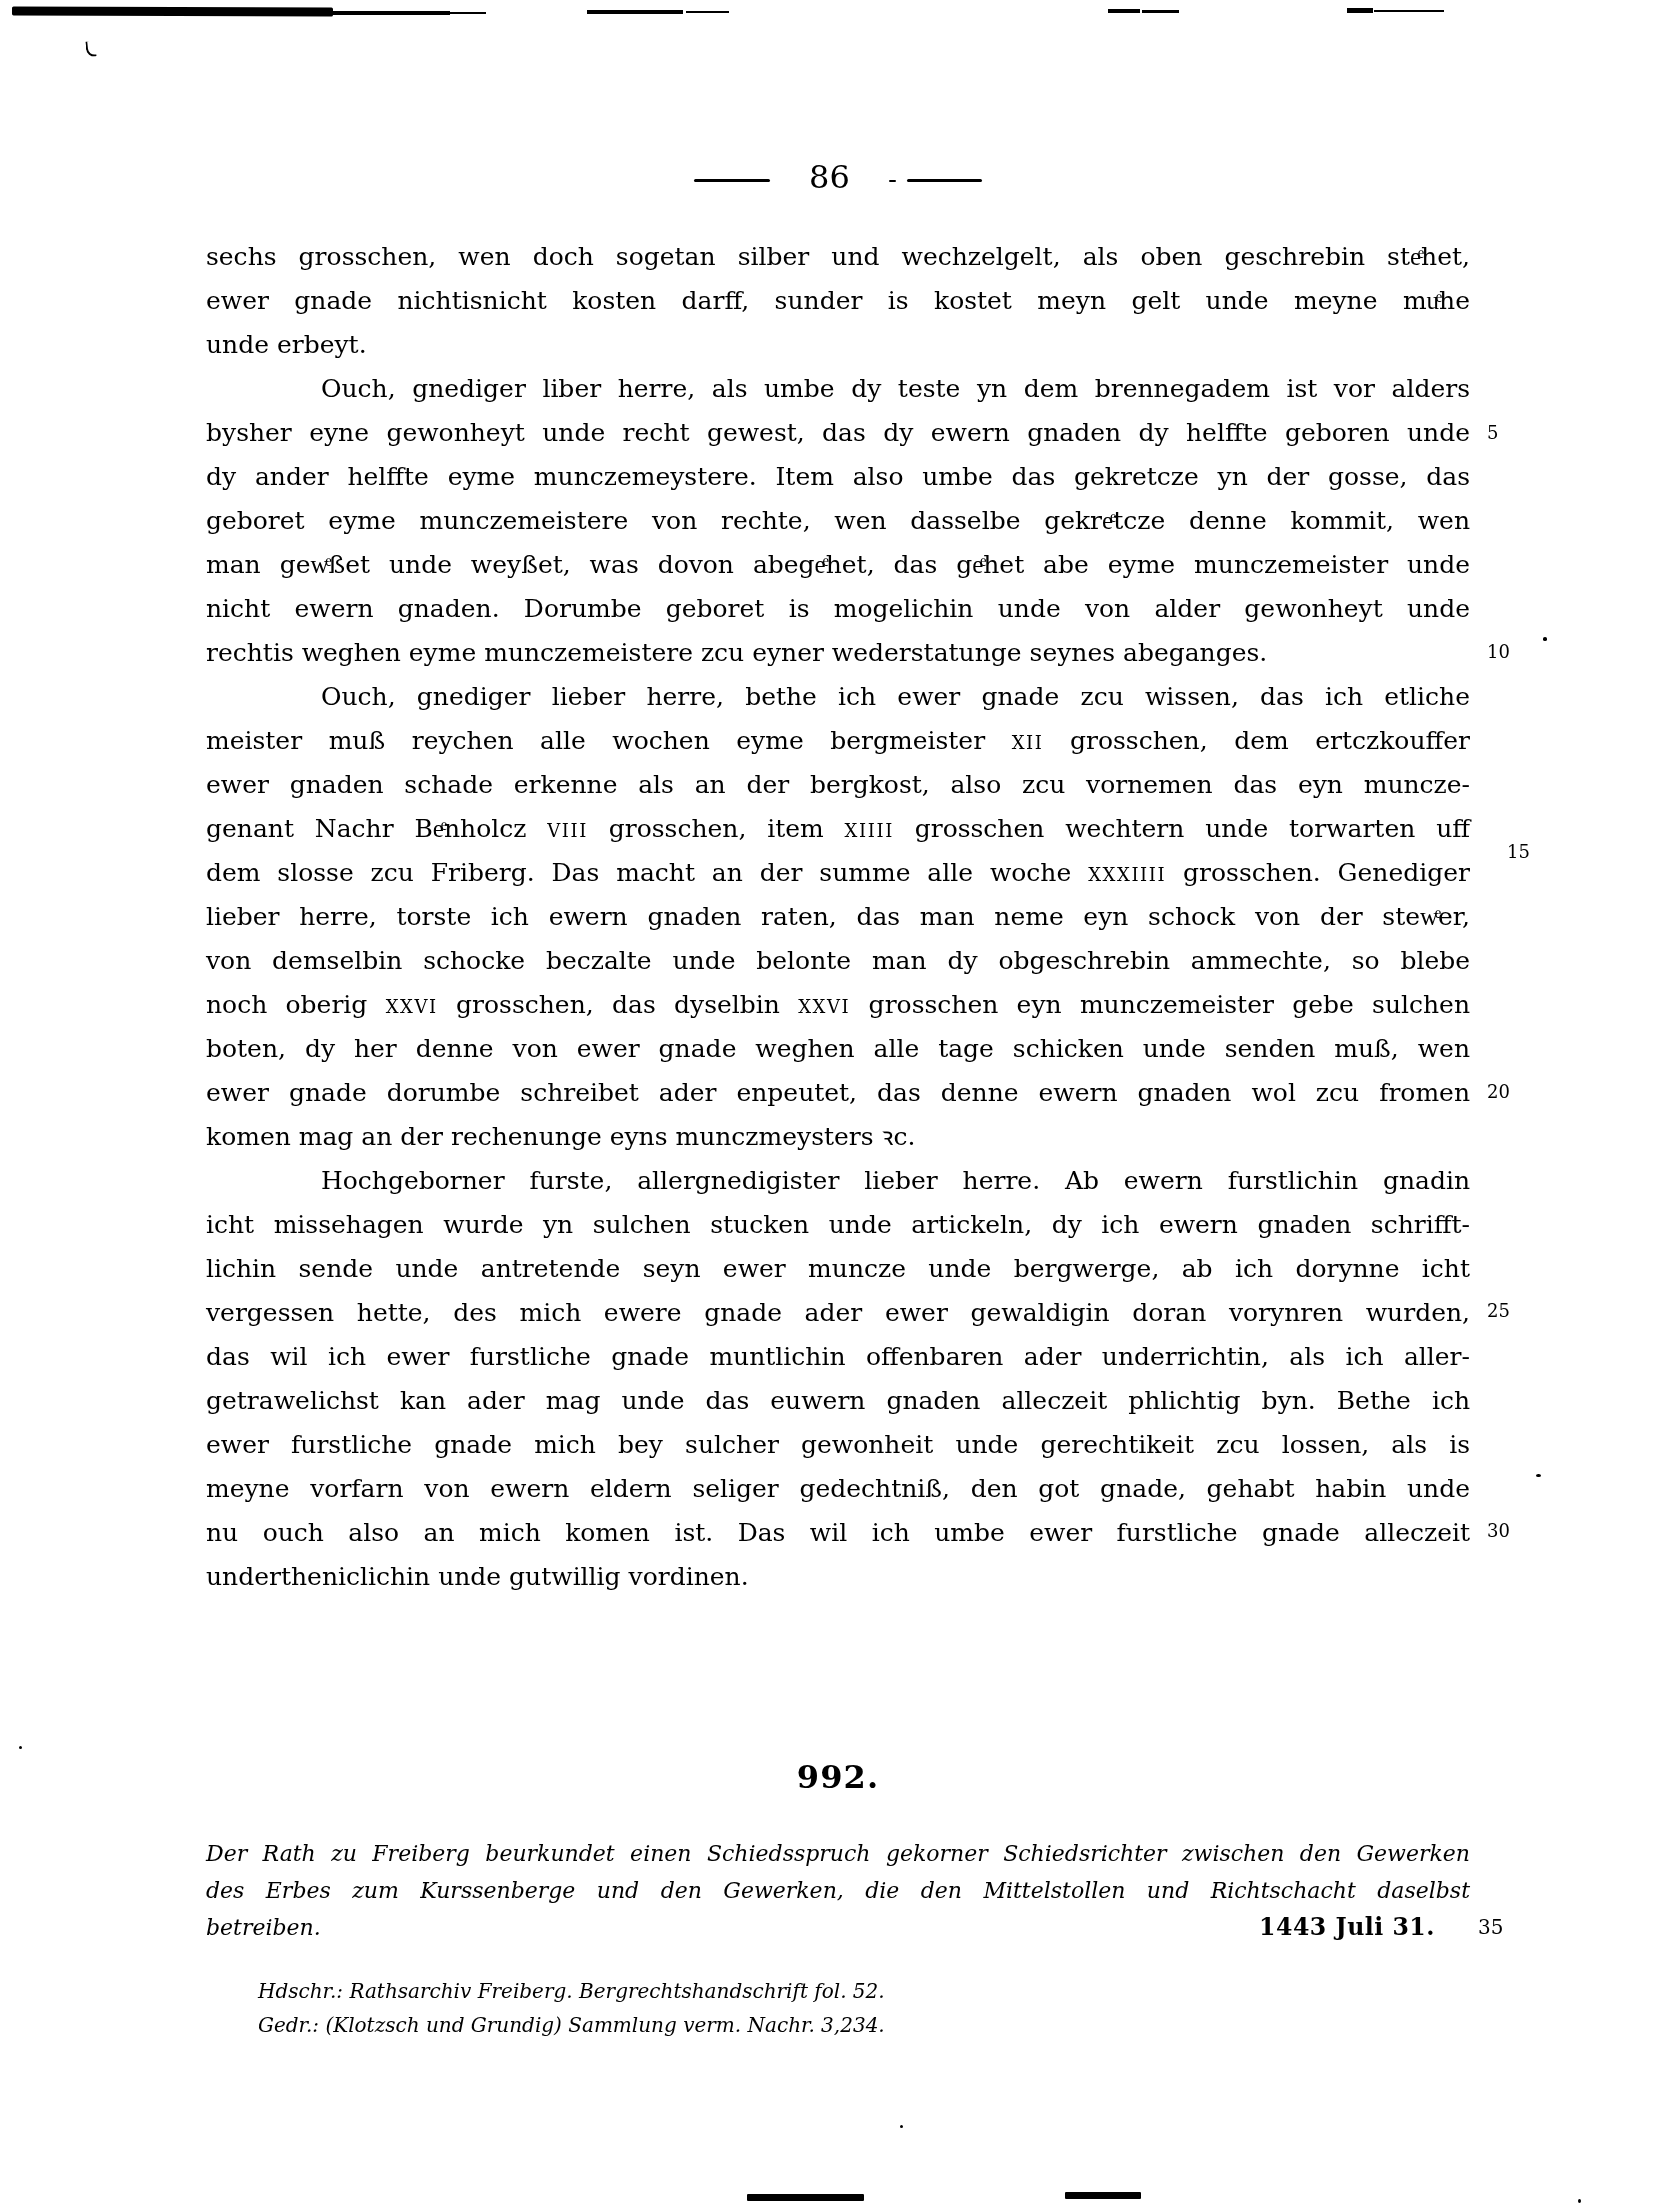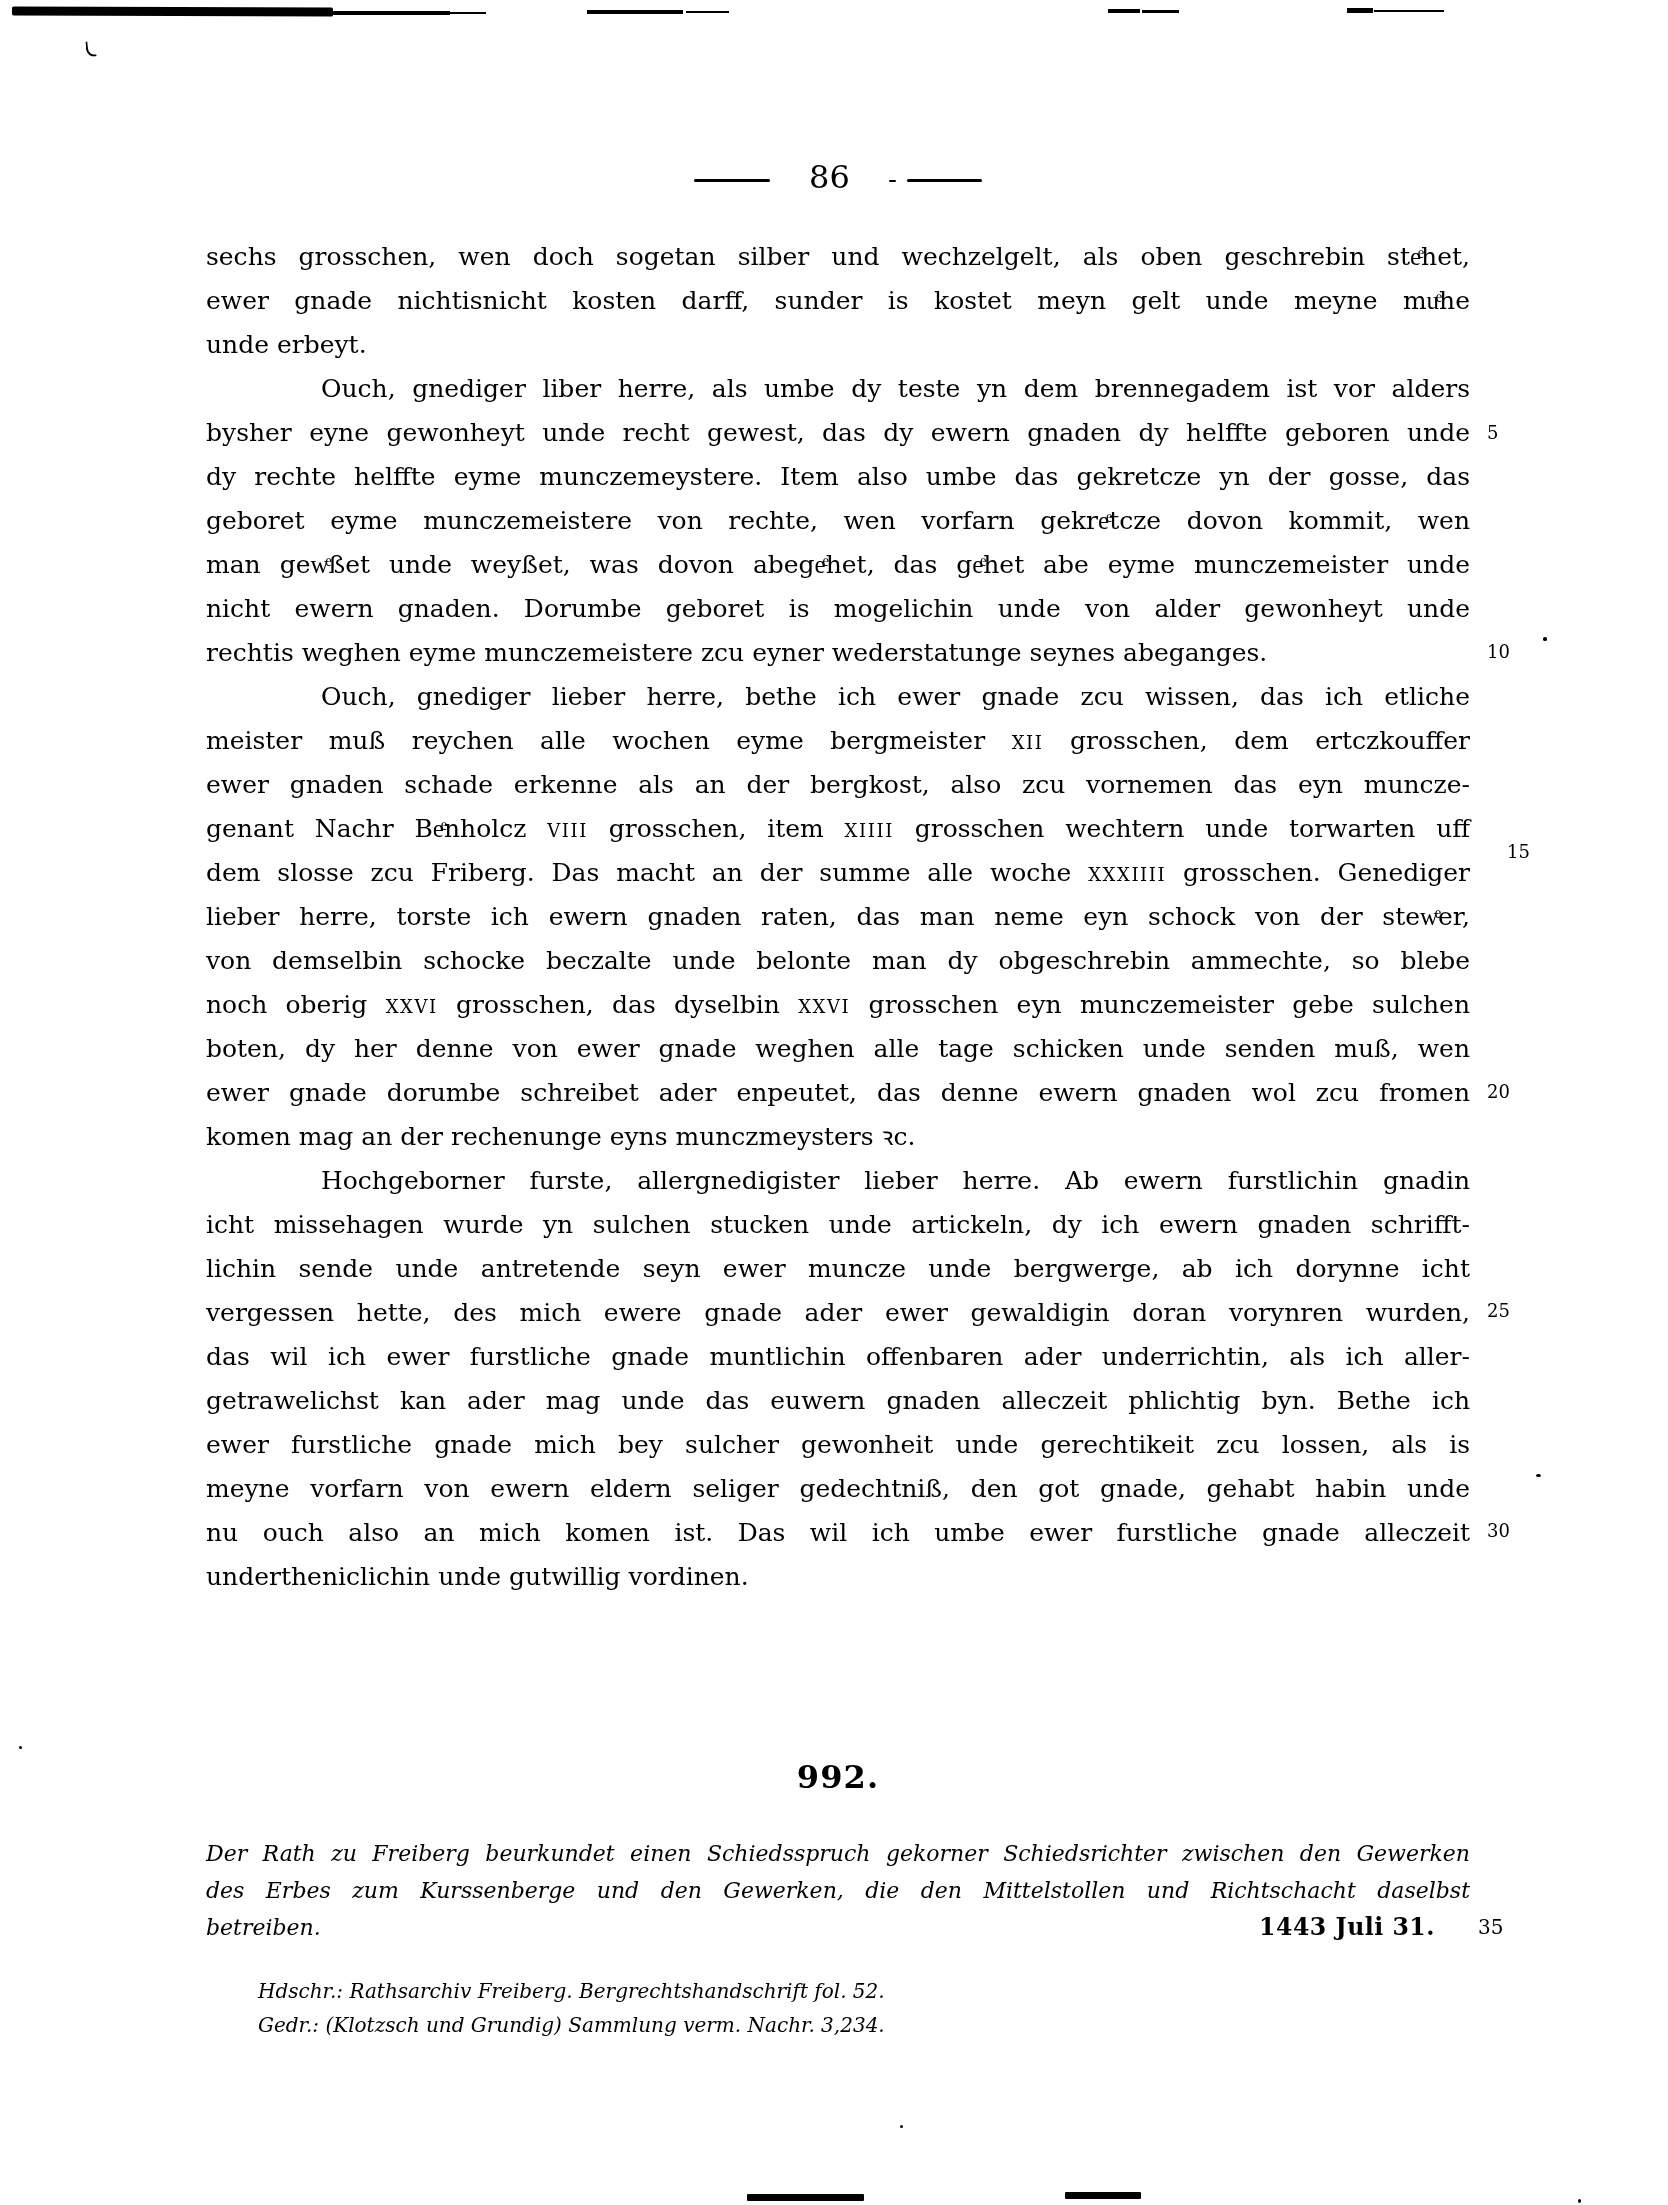--- a/index.html
+++ b/index.html
@@ -86,22 +86,22 @@
       <div class="rule rule-rlong"></div>
     </div>
   </div>
 
   <div class="charter">
       <div class="line j"><span>sechs grosschen, wen doch sogetan silber und wechzelgelt, als oben geschrebin steͤhet,</span></div>
       <div class="line j"><span>ewer gnade nichtisnicht kosten darff, sunder is kostet meyn gelt unde meyne muͤhe</span></div>
       <div class="line"><span>unde erbeyt.</span></div>
       <div class="line indent j"><span>Ouch, gnediger liber herre, als umbe dy teste yn dem brennegadem ist vor alders</span></div>
       <div class="line j"><span>bysher eyne gewonheyt unde recht gewest, das dy ewern gnaden dy helffte geboren unde</span></div>
-      <div class="line j"><span>dy rechte helffte eyme munczemeystere. Item also umbe das gekretcze yn der gosse, das</span></div>
-      <div class="line j"><span>geboret eyme munczemeistere von rechte, wen vorfarn gekreͤtcze dovon kommit, wen</span></div>
+      <div class="line j"><span>dy ander helffte eyme munczemeystere. Item also umbe das gekretcze yn der gosse, das</span></div>
+      <div class="line j"><span>geboret eyme munczemeistere von rechte, wen dasselbe gekreͤtcze denne kommit, wen</span></div>
       <div class="line j"><span>man gewͤßet unde weyßet, was dovon abegeͤhet, das geͤhet abe eyme munczemeister unde</span></div>
       <div class="line j"><span>nicht ewern gnaden. Dorumbe geboret is mogelichin unde von alder gewonheyt unde</span></div>
       <div class="line"><span>rechtis weghen eyme munczemeistere zcu eyner wederstatunge seynes abeganges.</span></div>
       <div class="line indent j"><span>Ouch, gnediger lieber herre, bethe ich ewer gnade zcu wissen, das ich etliche</span></div>
       <div class="line j"><span>meister muß reychen alle wochen eyme bergmeister </span><span class="sc">xii</span><span> grosschen, dem ertczkouffer</span></div>
       <div class="line j"><span>ewer gnaden schade erkenne als an der bergkost, also zcu vornemen das eyn muncze-</span></div>
       <div class="line j"><span>genant Nachr Beͤnholcz </span><span class="sc">viii</span><span> grosschen, item </span><span class="sc">xiiii</span><span> grosschen wechtern unde torwarten uff</span></div>
       <div class="line j"><span>dem slosse zcu Friberg. Das macht an der summe alle woche </span><span class="sc">xxxiiii</span><span> grosschen. Genediger</span></div>
       <div class="line j"><span>lieber herre, torste ich ewern gnaden raten, das man neme eyn schock von der stewͤer,</span></div>
       <div class="line j"><span>von demselbin schocke beczalte unde belonte man dy obgeschrebin ammechte, so blebe</span></div>

